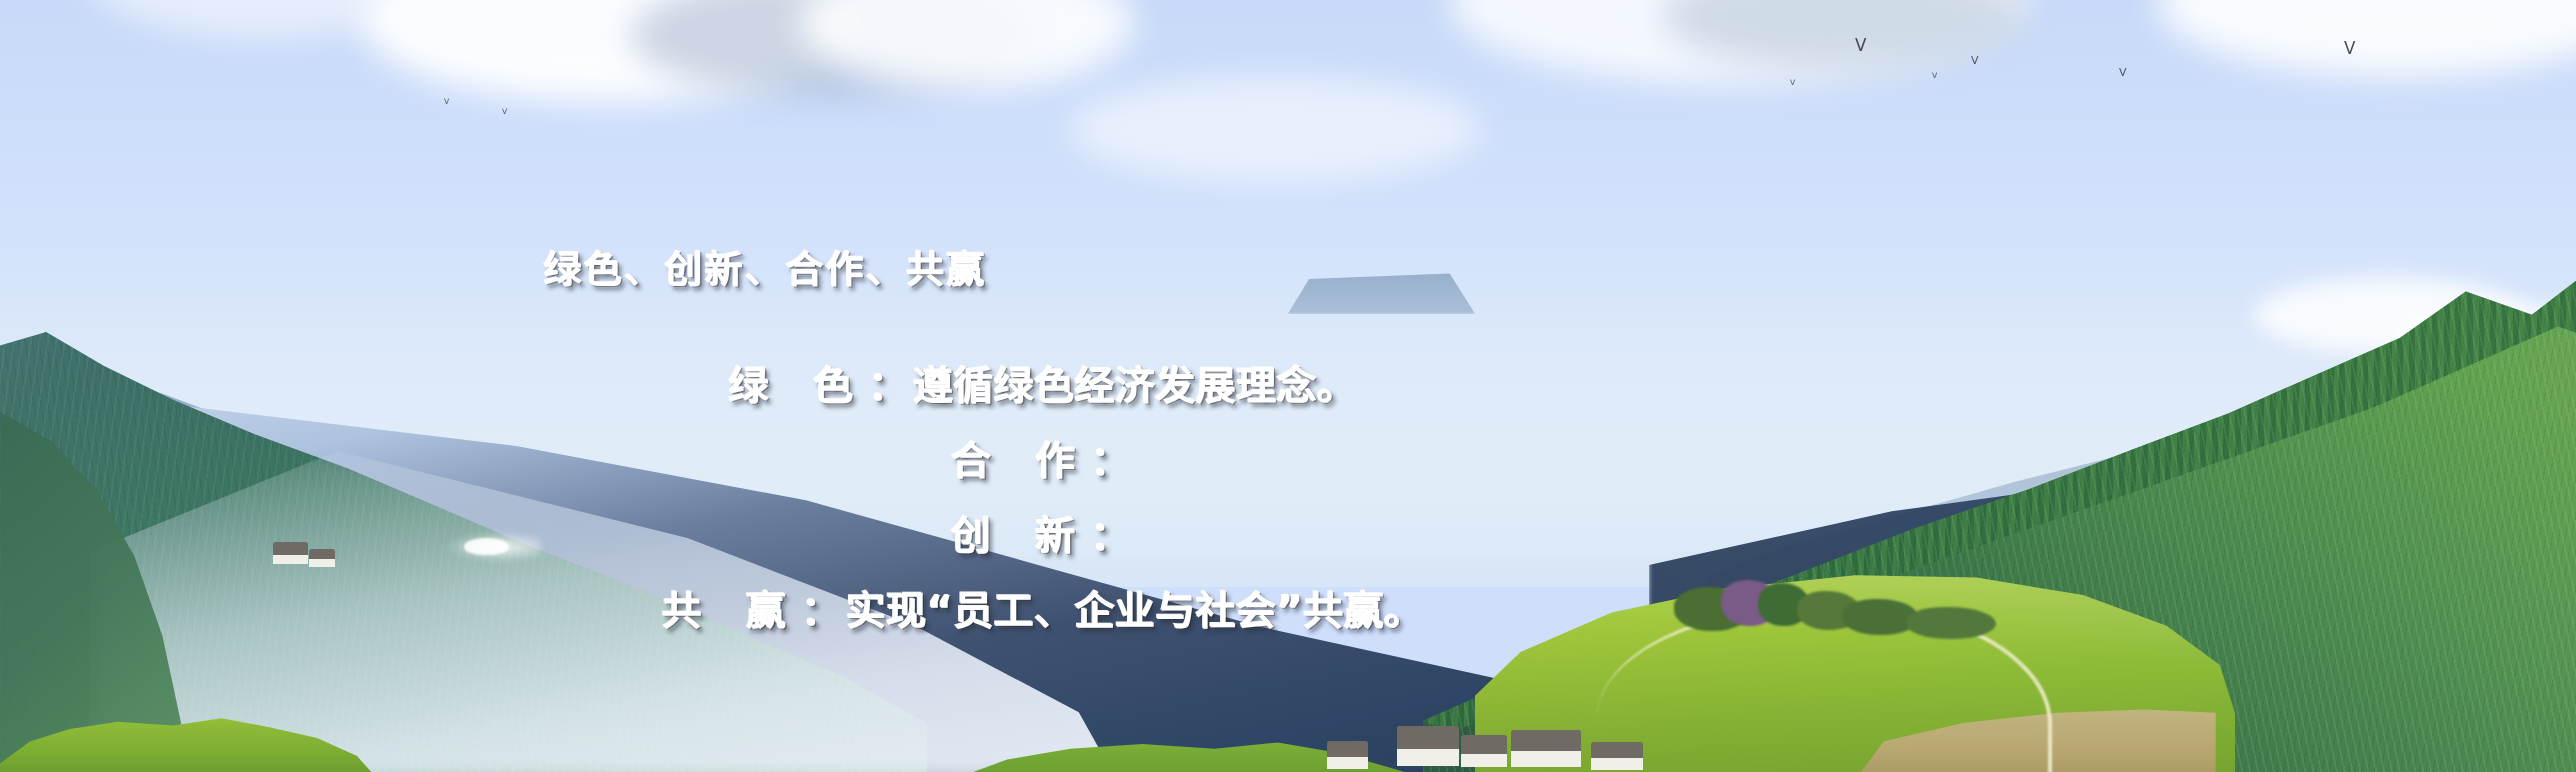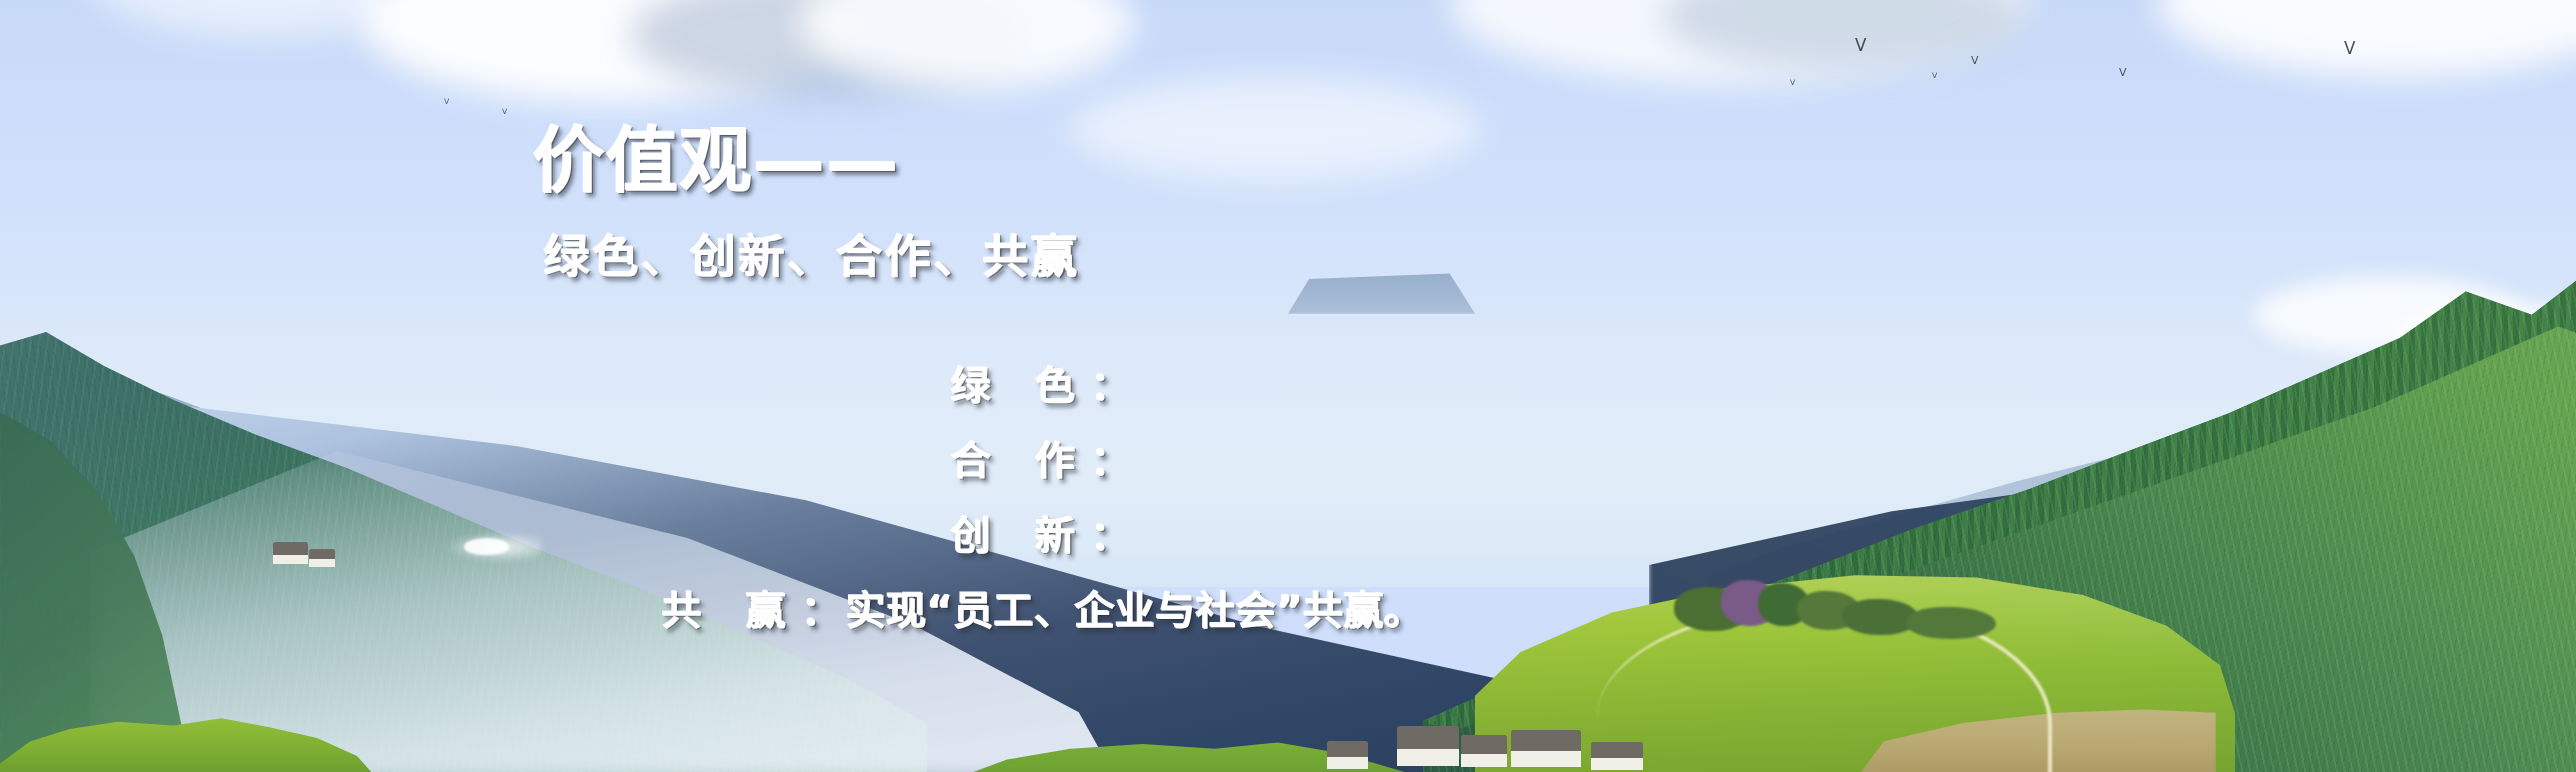--- a/index.html
+++ b/index.html
@@ -240,24 +240,25 @@
     position: absolute;
     left: 533px;
     top: 122px;
     font-size: 72px;
     line-height: 1.1;
   }
 
   .subhead {
     position: absolute;
     left: 544px;
-    top: 232px;
-    font-size: 46px;
+    top: 252px;
+    font-size: 38px;
     line-height: 1.1;
     letter-spacing: 0.06em;
+    font-family: Liberation Mono, monospace;
   }
 
   .values-list {
     position: absolute;
     left: 662px;
     top: 366px;
   }
   .value-row {
     display: flex;
     align-items: baseline;
@@ -367,29 +368,29 @@
         <div class="wall"></div>
       </div>
     <div class="house h7">
         <div class="roof"></div>
         <div class="wall"></div>
       </div>
   </div>
 
   <div class="overlay">
 
-    <div class="headline embossed">价值观——</div>
 
     <div class="subhead embossed">绿色、创新、合作、共赢</div>
 
     <div class="values-list">
 
       <div class="value-row">
         <span class="value-label embossed">绿 色</span>
         <span class="value-colon embossed">：</span>
+        <span class="value-text embossed">遵循绿色经济发展理念。</span>
       </div>
 
       <div class="value-row">
         <span class="value-label embossed">合 作</span>
         <span class="value-colon embossed">：</span>
       </div>
 
       <div class="value-row">
         <span class="value-label embossed">创 新</span>
         <span class="value-colon embossed">：</span>

